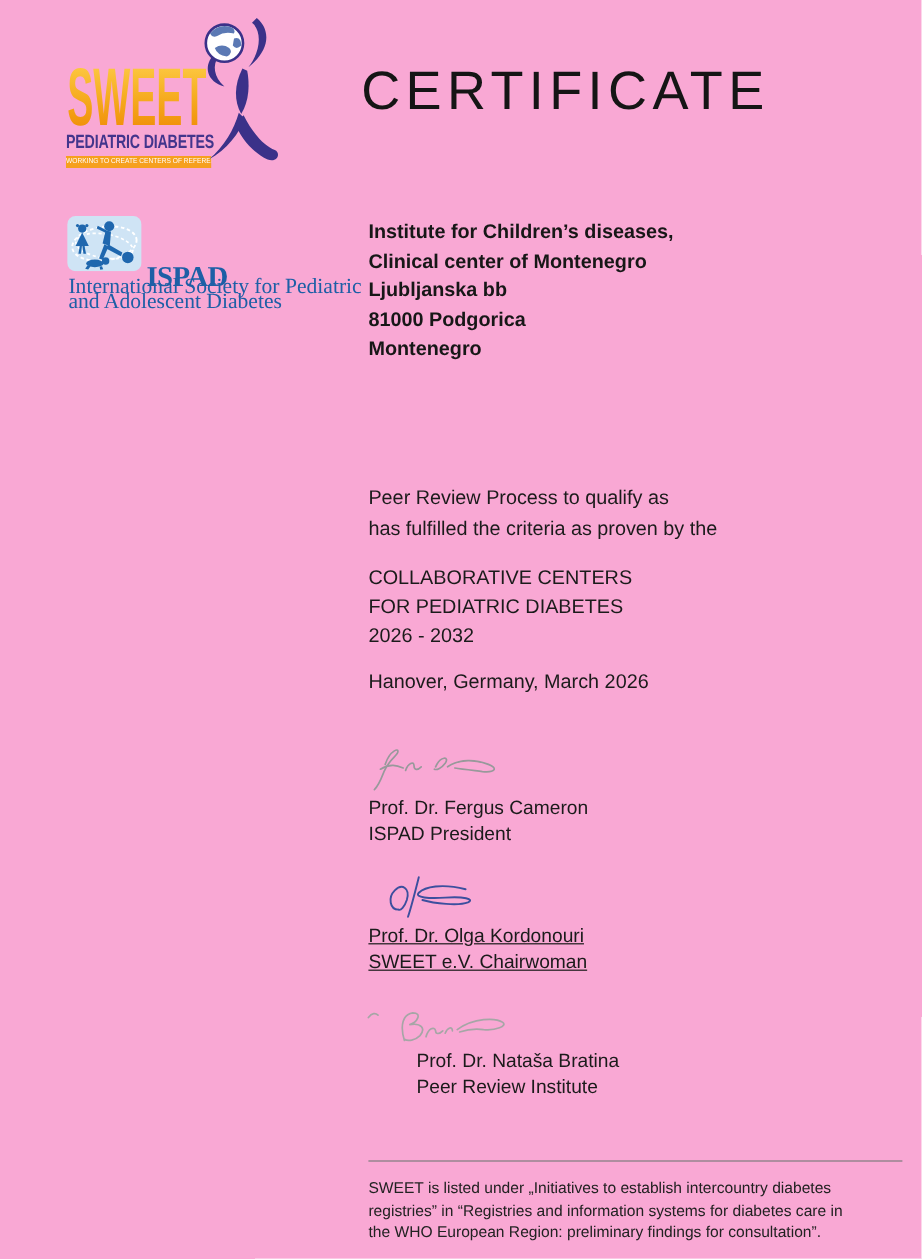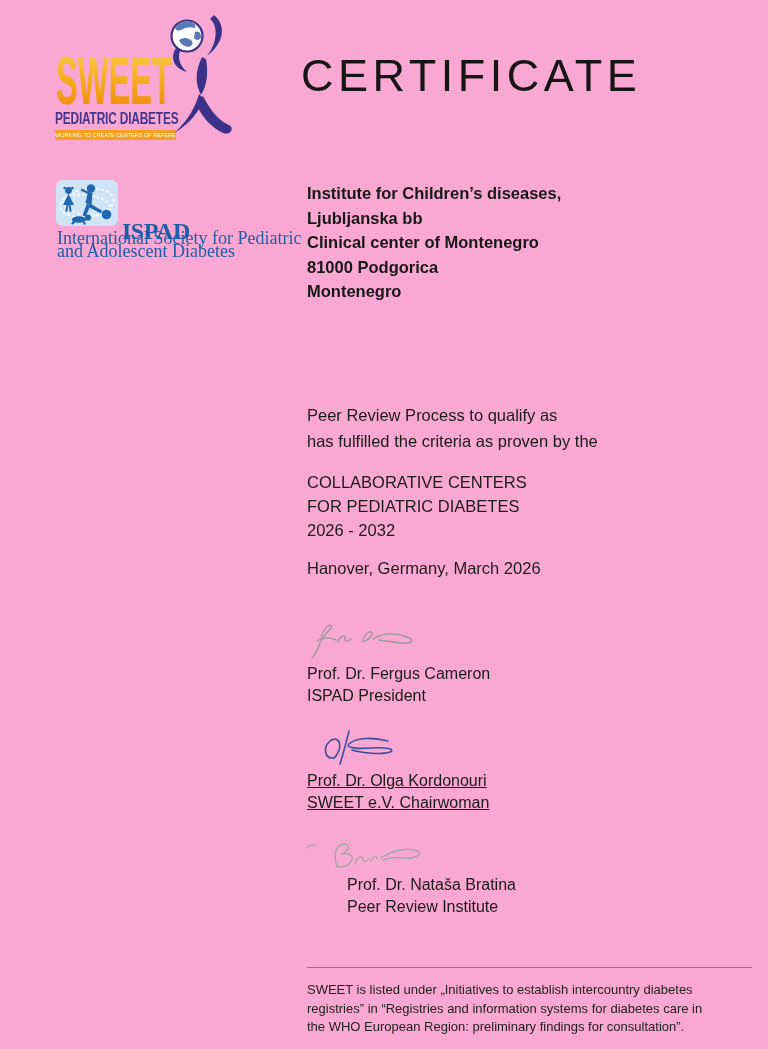--- a/index.html
+++ b/index.html
@@ -110,22 +110,22 @@
     <div class="ispad-tagline">
       <div>International Society for Pediatric</div>
       <div>and Adolescent Diabetes</div>
     </div>
   </div>
 
   <div class="abs cert-title">CERTIFICATE</div>
 
   <div class="abs recipient">
     <div>Institute for Children’s diseases,</div>
+    <div>Clinical center of Montenegro</div>
     <div>Ljubljanska bb</div>
-    <div>Clinical center of Montenegro</div>
     <div>81000 Podgorica</div>
     <div>Montenegro</div>
   </div>
 
   <div class="abs intro">
     <div>Peer Review Process to qualify as</div>
     <div>has fulfilled the criteria as proven by the</div>
   </div>
 
   <div class="abs award">

